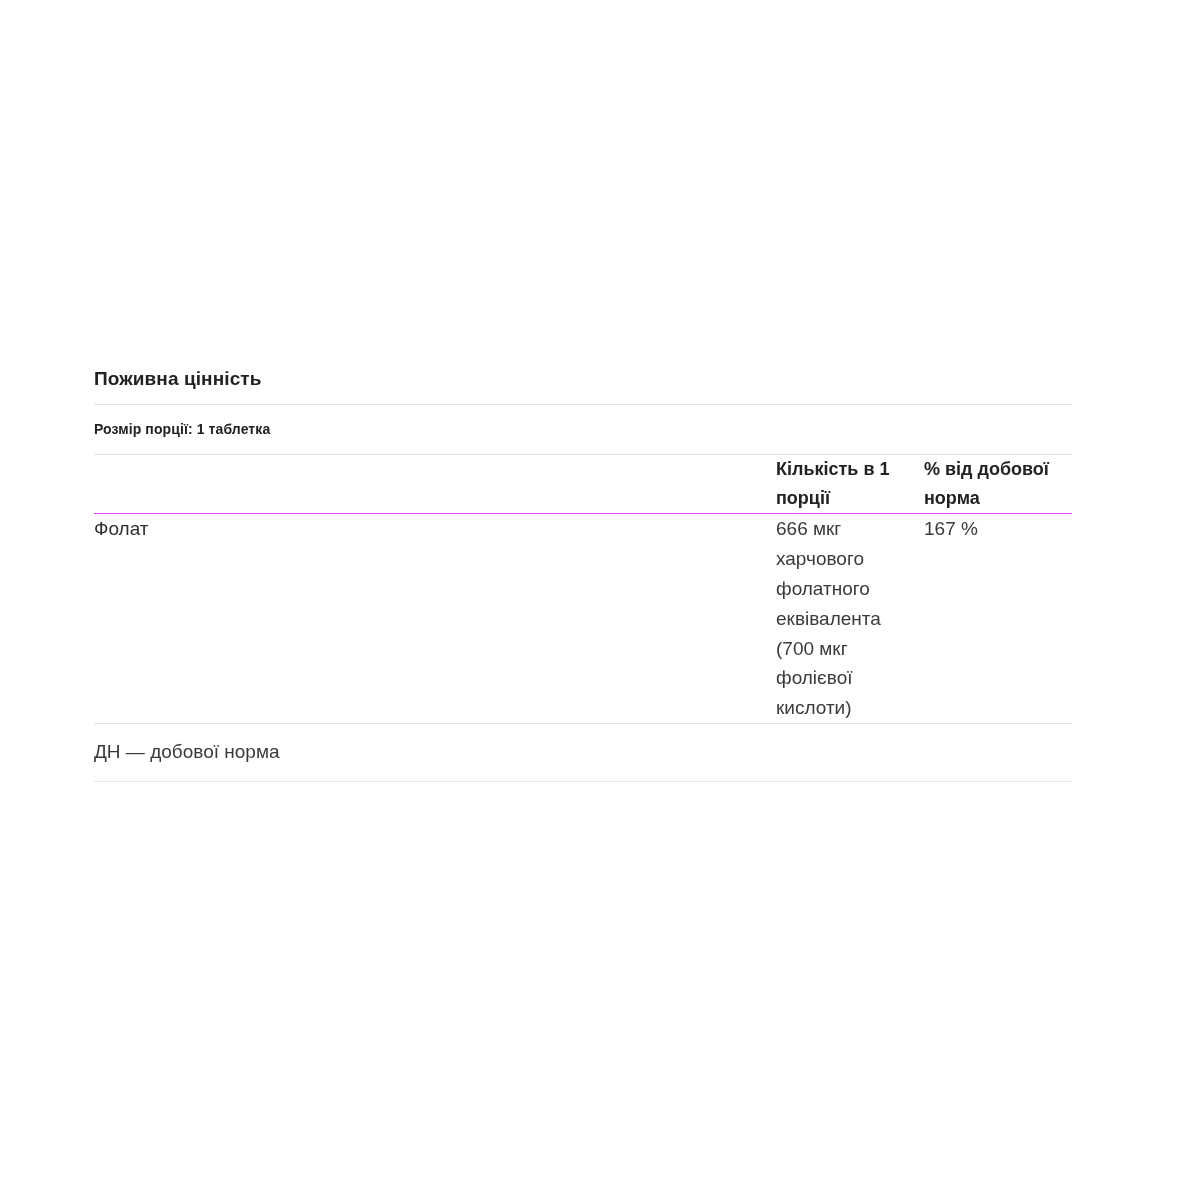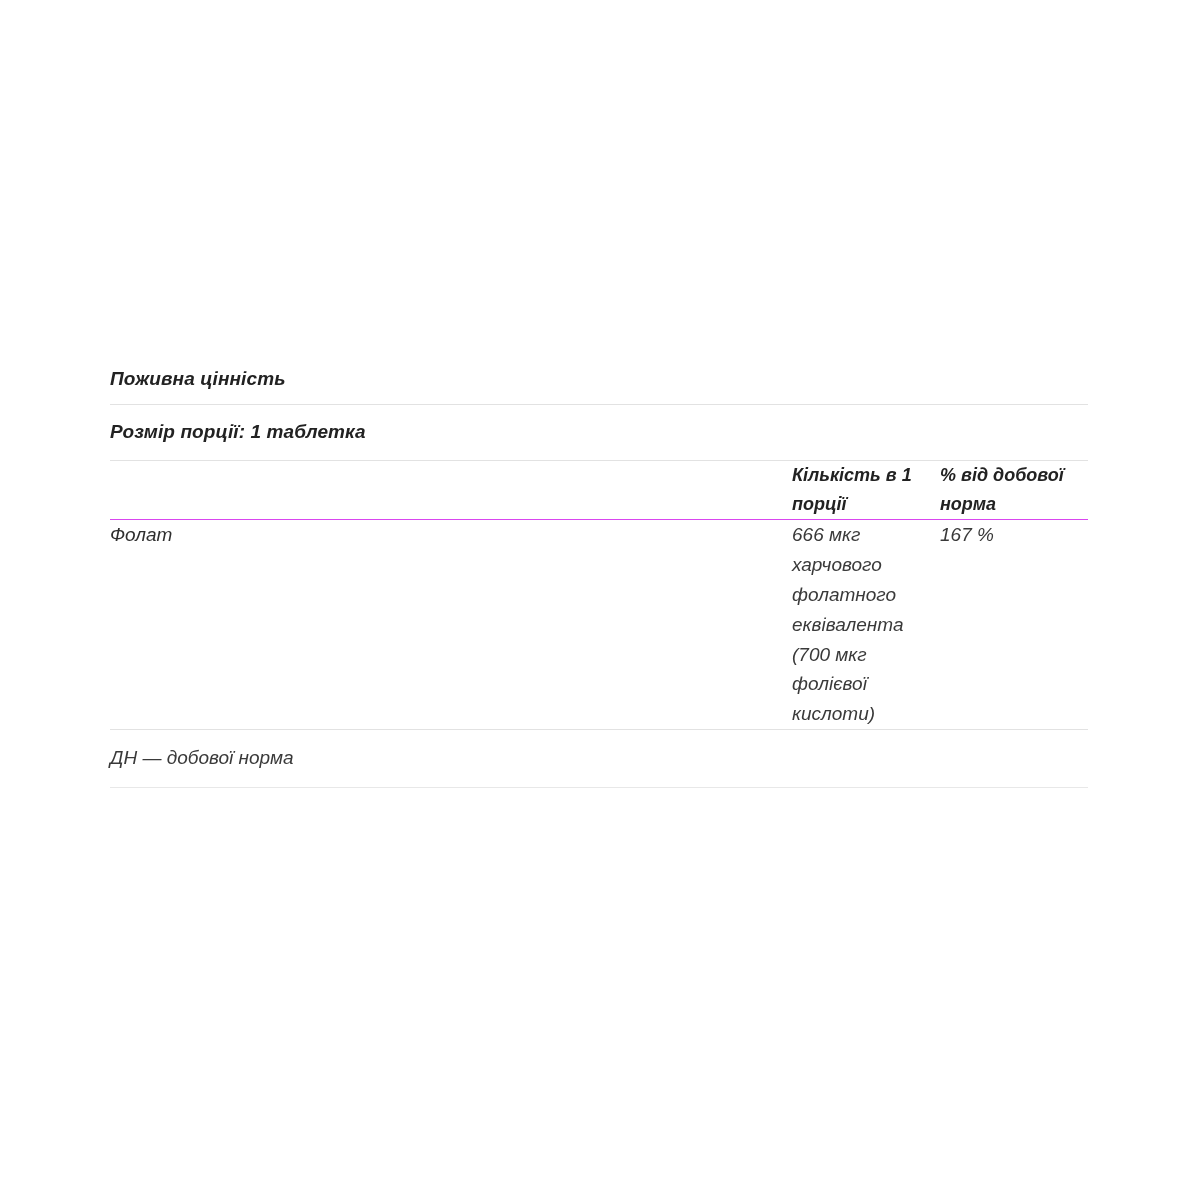--- a/index.html
+++ b/index.html
@@ -17,37 +17,36 @@
 
   .page {
     position: relative;
     width: 1200px;
     height: 1200px;
     box-sizing: border-box;
   }
 
   .panel {
     position: absolute;
-    left: 110px;
+    left: 94px;
     top: 358px;
     width: 978px;
-    font-style: italic;
   }
 
   .nutrition-title {
     font-size: 19px;
     font-weight: bold;
     color: #222222;
     letter-spacing: 0.1px;
     padding: 10px 0 14px 0;
     border-bottom: 1px solid #e2e2e2;
   }
 
   .serving-row {
-    font-size: 19px;
+    font-size: 14px;
     font-weight: bold;
     color: #222222;
     letter-spacing: 0.1px;
     padding: 16px 0 17px 0;
     border-bottom: 1px solid #e2e2e2;
   }
 
   table.nutri {
     border-collapse: collapse;
     width: 100%;

